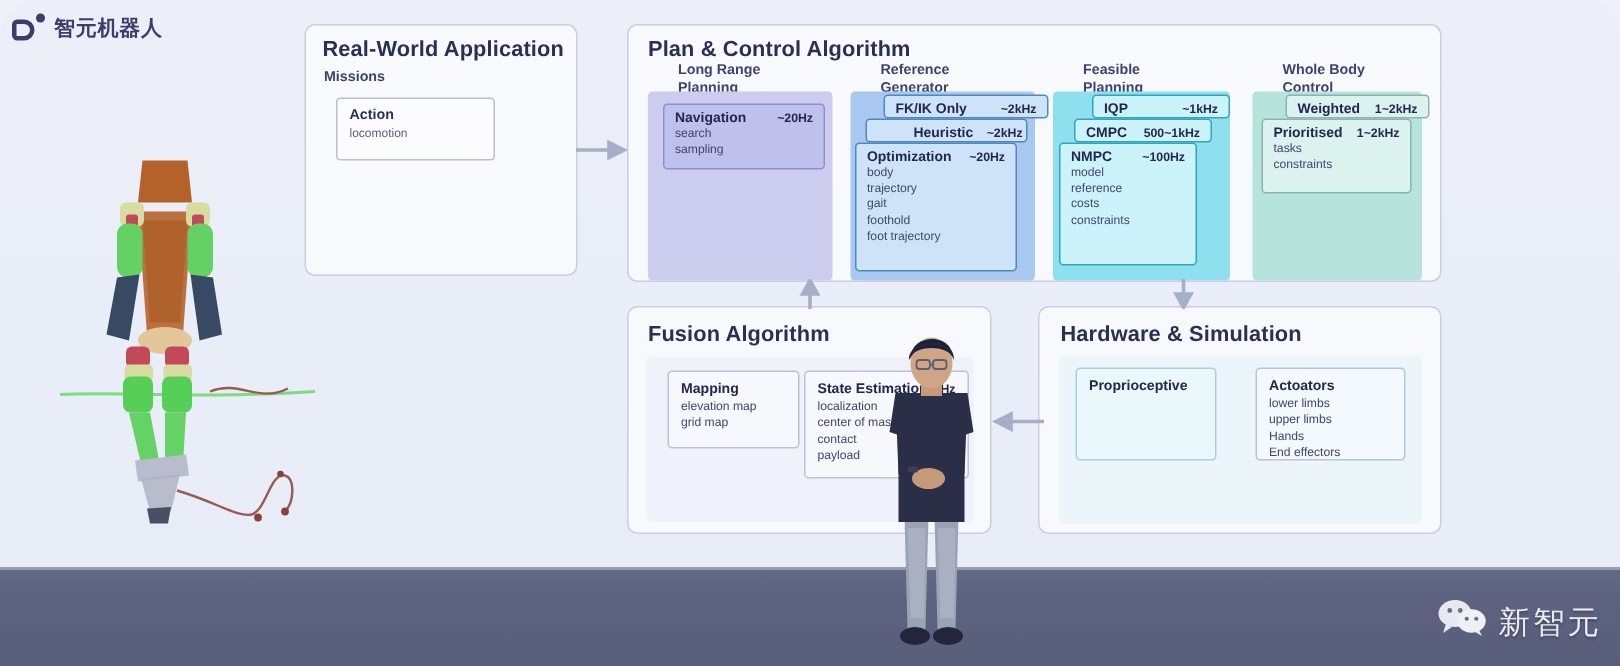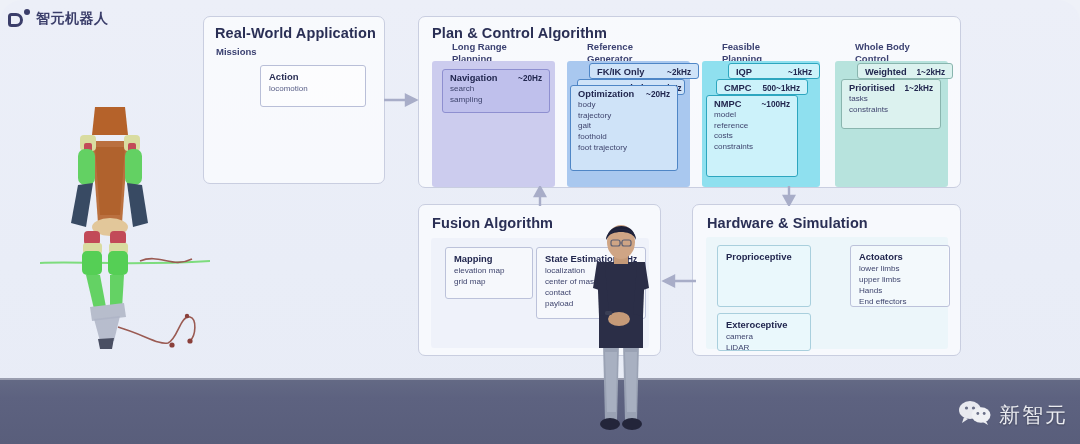--- a/index.html
+++ b/index.html
@@ -58,21 +58,21 @@
     font-size:9.5px;font-weight:bold;color:#3c4272;line-height:1.22;
   }
 
   
   #rwa{left:203px;top:16px;width:182px;height:168px;}
   #rwa .panel-title{position:absolute;left:11px;top:8px;}
   #rwa .missions{position:absolute;left:12px;top:29px;font-size:9.5px;font-weight:bold;color:#3c4272;}
   #rwa .inner{
     position:absolute;left:20px;top:48px;width:106px;height:42px;
     border:1px solid #b9bfd8;border-radius:3px;background:rgba(255,255,255,.5);
-    box-sizing:border-box;padding:5px 8px;margin-left:36px;
+    box-sizing:border-box;padding:5px 8px;
   }
   #rwa .inner .h{font-size:9.5px;font-weight:bold;color:#2a2f55;}
   #rwa .inner .s{font-size:8px;color:#5a6088;margin-top:2px;}
 
   
   #pca{left:418px;top:16px;width:543px;height:172px;}
   #pca .panel-title{position:absolute;left:13px;top:8px;}
   .pc-col{position:absolute;top:44px;}
   .pc-col .col-title{position:absolute;left:0;top:-20px;white-space:pre-line;margin-left:20px;}
   .band{position:absolute;left:0;top:0;border-radius:3px;}
@@ -217,21 +217,21 @@
               <span class="nm">FK/IK Only</span>
               <span class="hz">~2kHz</span>
             </div>
           </div>
           <div class="tagbox" style="left: 10px; top: 18px; width: 108px; height: 16px; background: rgb(207, 227, 248); border: 1px solid rgb(79, 134, 198); z-index: 11; padding-left: 31px;">
             <div class="row">
               <span class="nm">Heuristic</span>
               <span class="hz">~2kHz</span>
             </div>
           </div>
-          <div class="tagbox" style="left: 3px; top: 24px; width: 108px; height: 86px; background: rgb(207, 227, 248); border: 1px solid rgb(79, 134, 198); z-index: 12;">
+          <div class="tagbox" style="left: 3px; top: 34px; width: 108px; height: 86px; background: rgb(207, 227, 248); border: 1px solid rgb(79, 134, 198); z-index: 12;">
             <div class="row">
               <span class="nm">Optimization</span>
               <span class="hz">~20Hz</span>
             </div>
             <div class="li" style="white-space: pre-line;">body
 trajectory
 gait
 foothold
 foot trajectory</div>
           </div>
@@ -304,26 +304,21 @@
 payload</div>
     </div>
   </div>
 
   <div class="panel" id="hw">
     <div class="panel-title">Hardware &amp; Simulation</div>
     <div class="band"></div>
     <div class="hbox" style="left:24px;top:40px;width:94px;height:62px;">
       <div class="h">Proprioceptive</div>
     </div>
-    <div class="hbox" style="left:24px;top:108px;width:94px;height:38px;">
-      <div class="h">Exteroceptive</div>
-      <div class="li" style="white-space:pre-line;">camera
-LiDAR</div>
-    </div>
-    <div class="hbox plain" style="left:157px;top:40px;width:100px;height:62px;">
+    <div class="hbox plain" style="left:144px;top:40px;width:100px;height:62px;">
       <div class="h">Actoators</div>
       <div class="li" style="white-space:pre-line;">lower limbs
 upper limbs
 Hands
 End effectors</div>
     </div>
   </div>
 
   <div class="arrow" style="left:384px;top:93px;">
     <svg width="38" height="14" viewBox="0 0 38 14">

